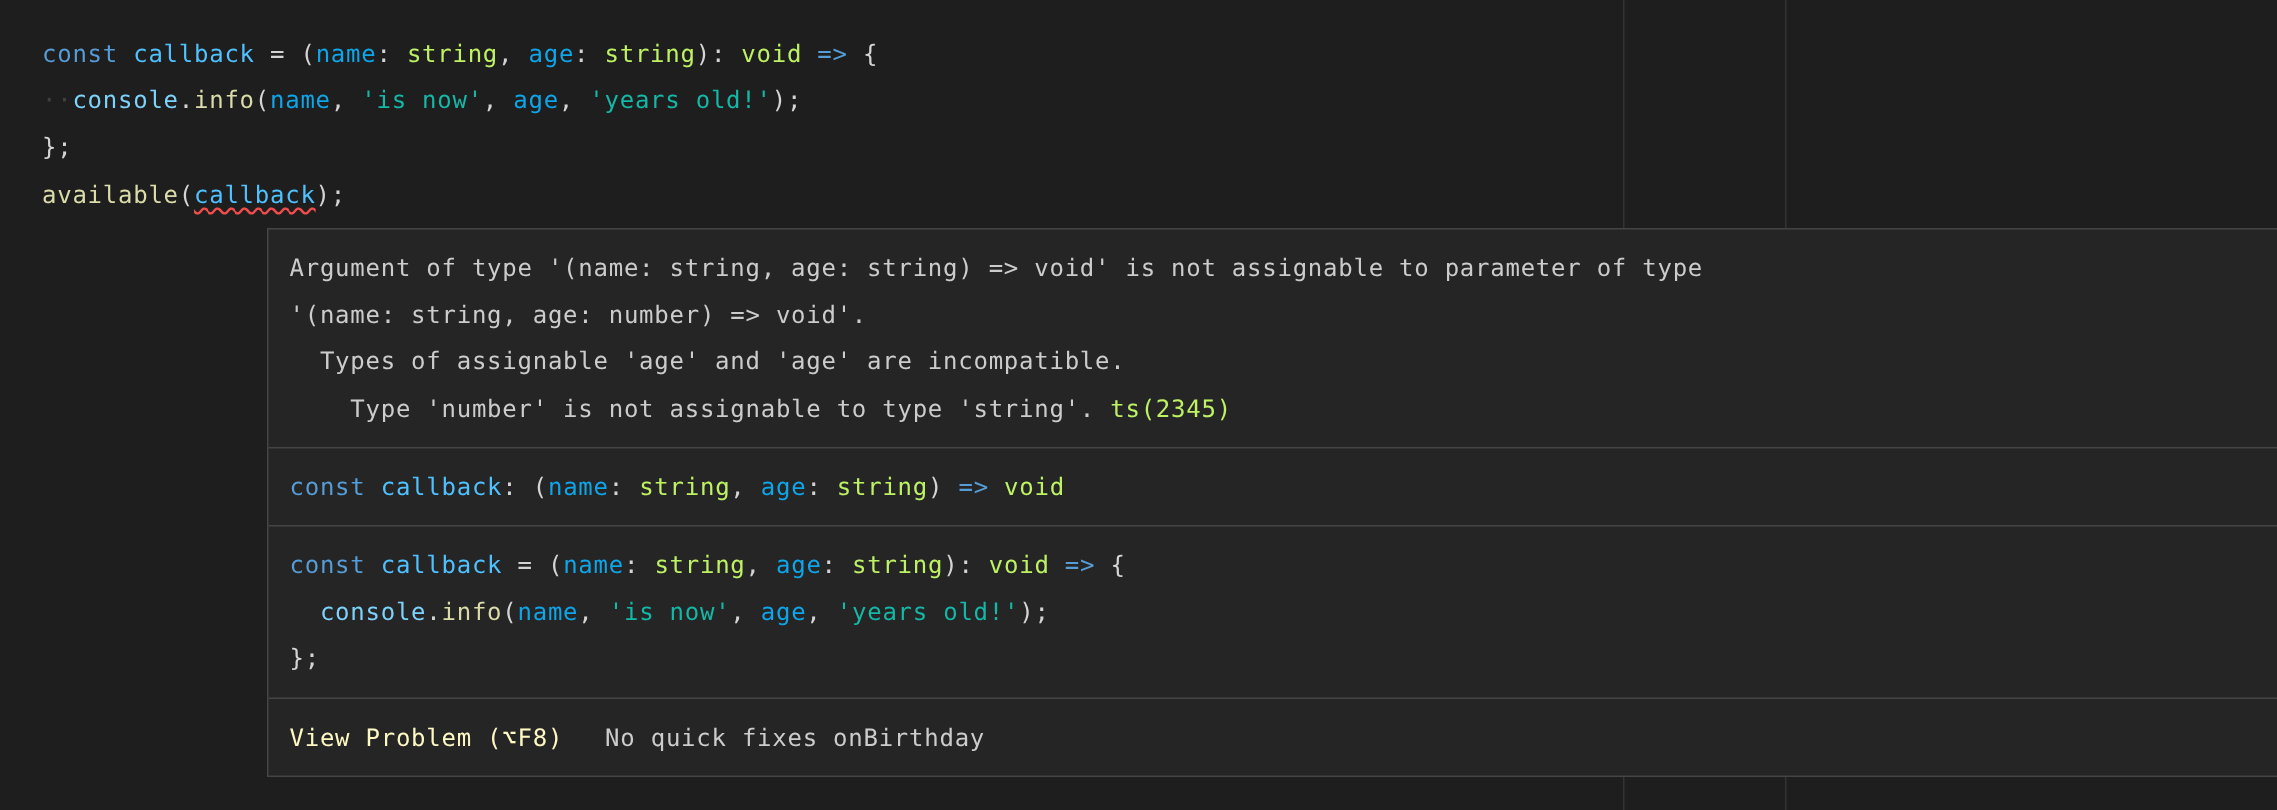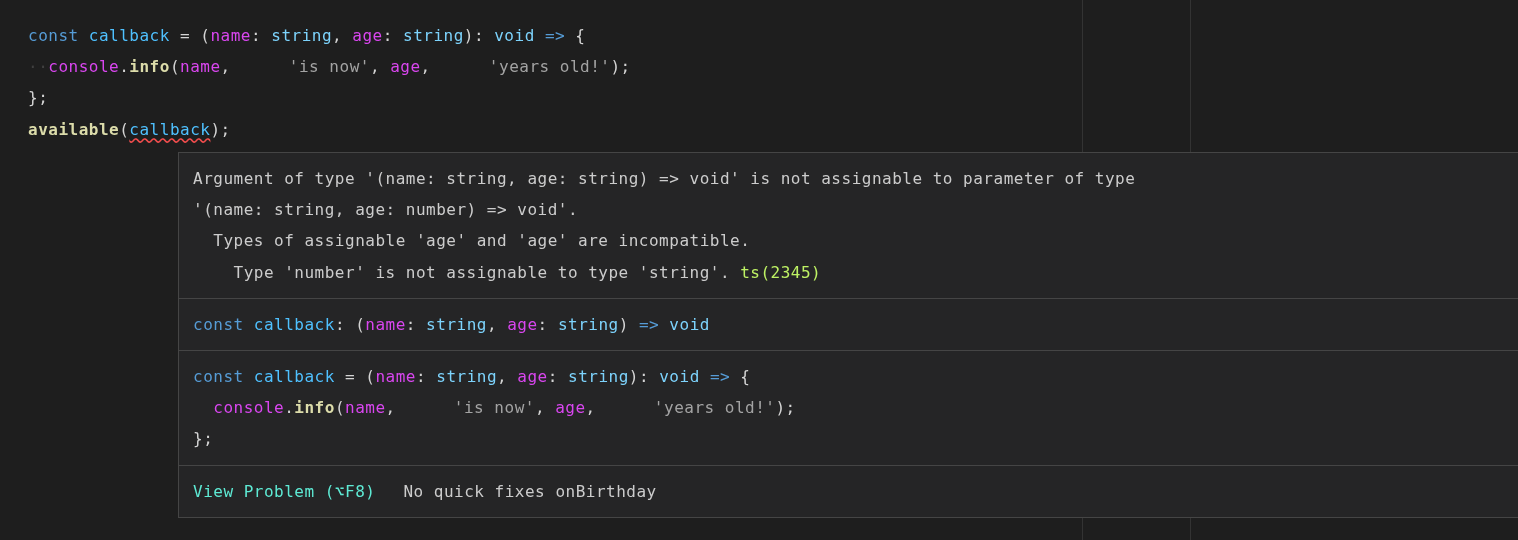--- a/index.html
+++ b/index.html
@@ -14,28 +14,28 @@
     position: relative;
   }
   .editor {
     padding: 20px 0 0 28px;
     line-height: 1.95;
     position: relative;
   }
   .line { white-space: pre; letter-spacing: 0.5px; }
   .dot { color: #404040; }
   .kw { color: #569cd6; }
-  .fn { color: #dcdcaa; font-weight: bold; }
+  .fn { color: #dcdcaa; }
   .var { color: #4fc1ff; }
-  .param { color: #d946ef; }
-  .type { color: #7dd3fc; }
-  .str { color: #a3a3a3; margin-left: 48px; }
+  .param { color: #0ea5e9; }
+  .type { color: #bef264; }
+  .str { color: #14b8a6; }
   .punc { color: #d4d4d4; }
   .op { color: #d4d4d4; }
-  .prop { color: #d946ef; }
+  .prop { color: #7dd3fc; }
   .arrow { color: #569cd6; }
   .err {
     color: #4fc1ff;
     text-decoration: underline;
     text-decoration-color: #f14c4c;
     text-decoration-style: wavy;
     text-underline-offset: 3px;
   }
   .hover {
     position: absolute;
@@ -48,21 +48,21 @@
     line-height: 1.95;
     letter-spacing: 0.5px;
   }
   .hover-section {
     padding: 10px 14px;
     border-bottom: 1px solid #454545;
   }
   .hover-section:last-child { border-bottom: none; }
   .msg { color: #cccccc; white-space: pre-wrap; }
   .dim { color: #bef264; }
-  .link { color: #5eead4; cursor: pointer; }
+  .link { color: #fef9c3; cursor: pointer; }
   .footer-row { display: flex; gap: 28px; align-items: center; padding: 10px 14px; }
   .ruler {
     position: absolute;
     top: 0;
     width: 1px;
     height: 540px;
     background: #333333;
     pointer-events: none;
   }
 </style>

